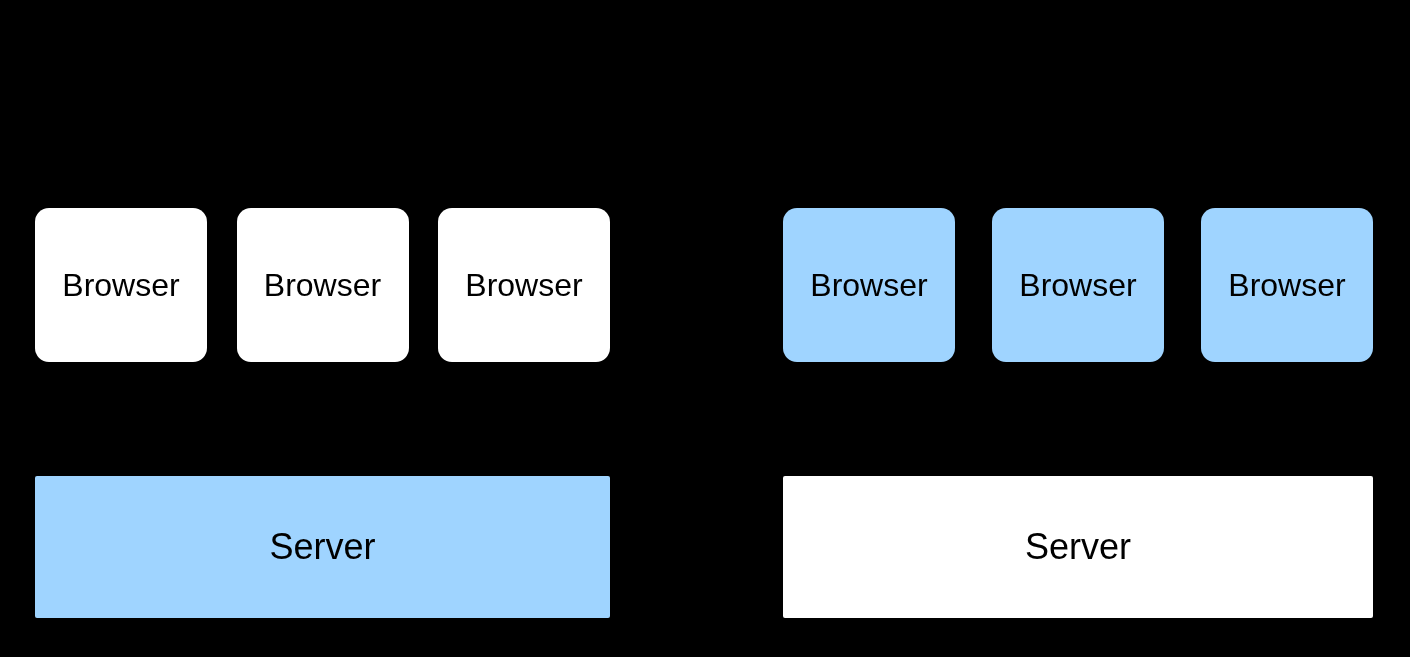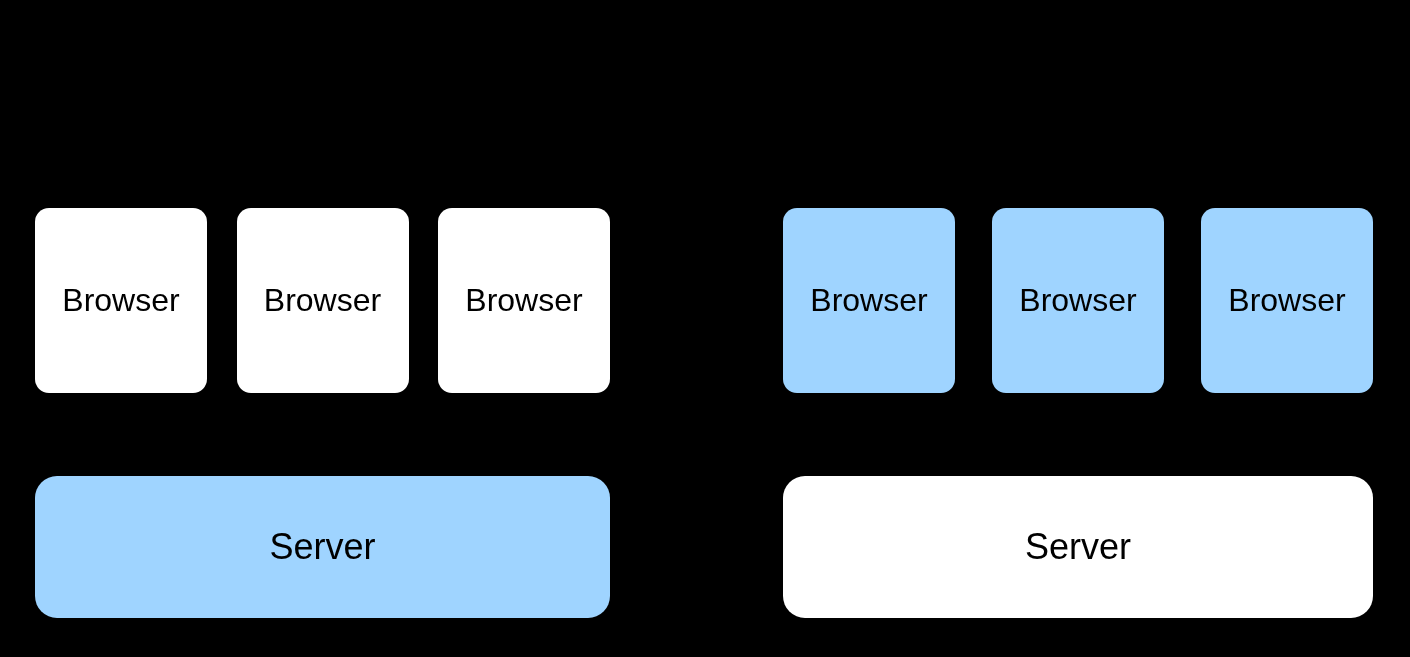--- a/index.html
+++ b/index.html
@@ -22,38 +22,38 @@
     .browser-row {
       position: absolute;
       top: 208px;
       left: 0;
       right: 0;
       display: flex;
       justify-content: space-between;
     }
     .browser-box {
       width: 172px;
-      height: 185px;
+      height: 154px;
       border-radius: 14px;
       display: flex;
       align-items: center;
       justify-content: center;
       font-size: 32px;
       color: #000000;
     }
     .white-box { background: #ffffff; }
     .blue-box  { background: #9fd4ff; }
 
     .server-box {
       position: absolute;
       left: 0;
       right: 0;
       top: 476px;
       height: 142px;
-      border-radius: 22px;
+      border-radius: 2px;
       display: flex;
       align-items: center;
       justify-content: center;
       font-size: 36px;
       color: #000000;
     }
   </style>
 </head>
 <body>
 

